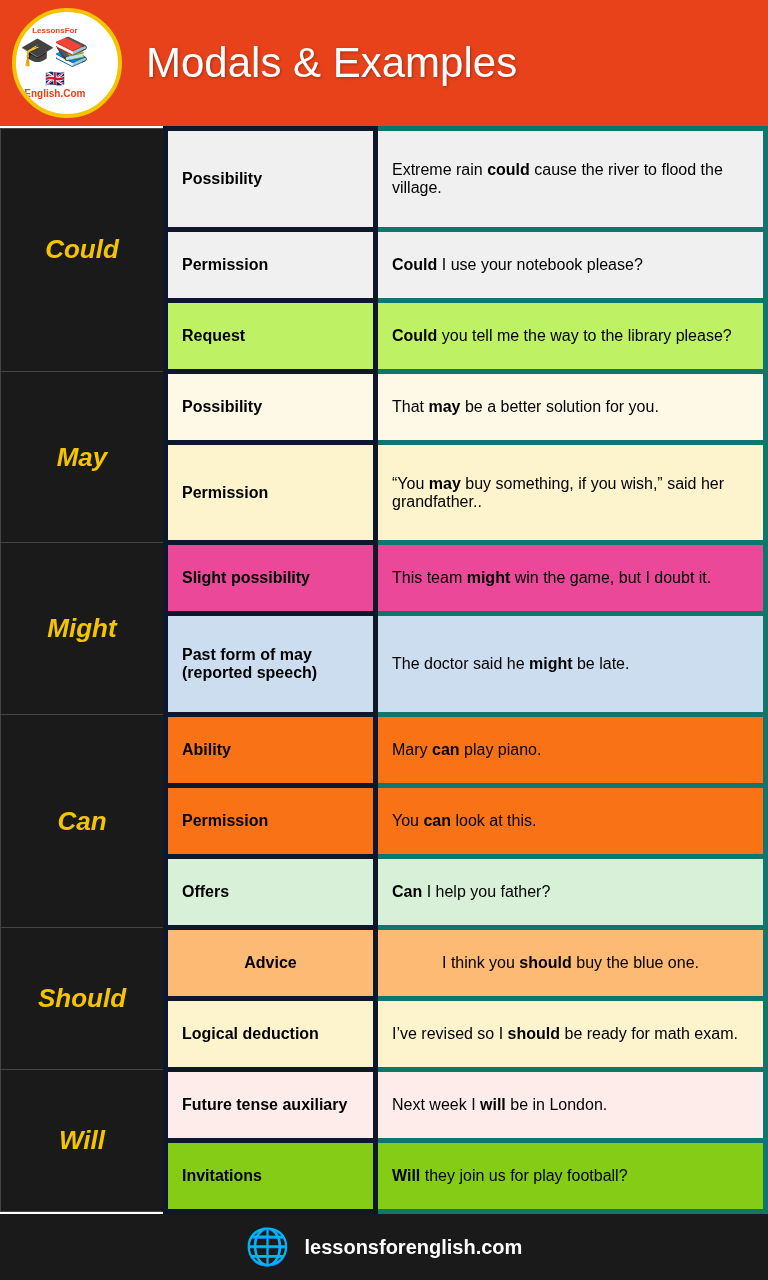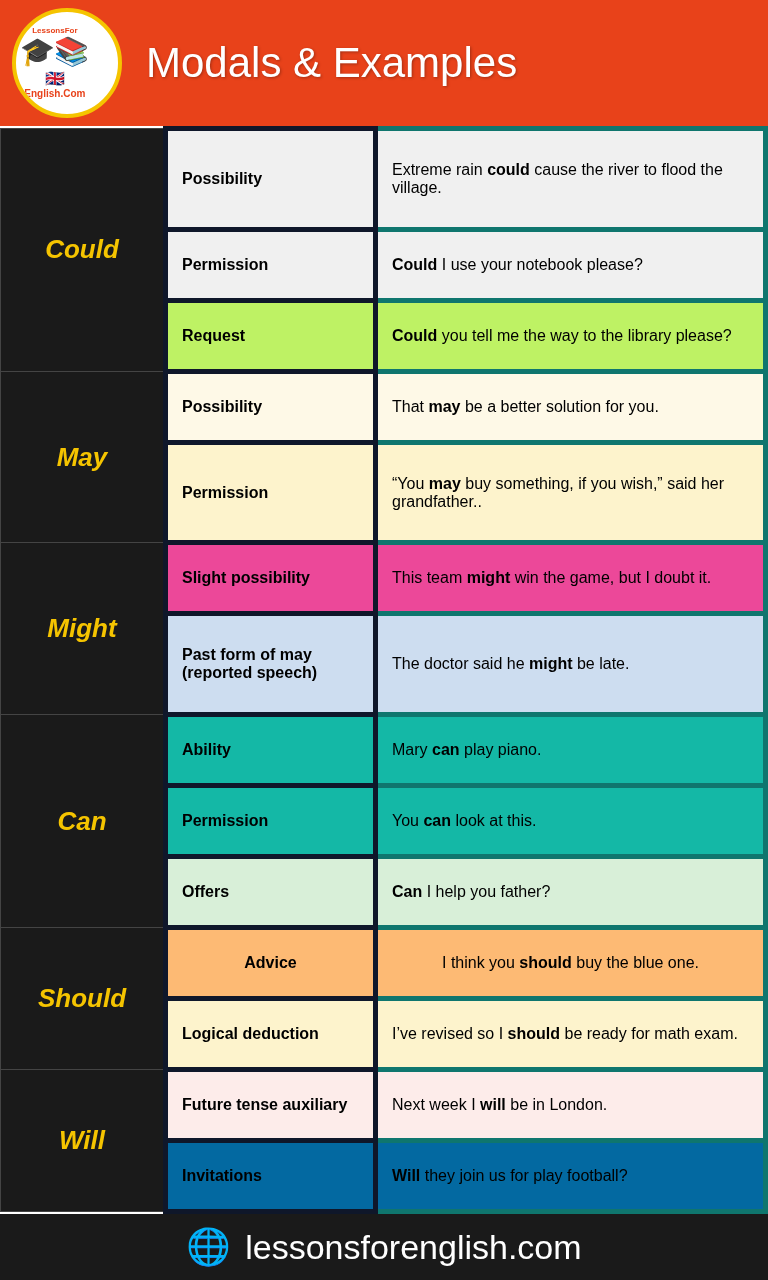--- a/index.html
+++ b/index.html
@@ -142,21 +142,21 @@
     .might-row .example-cell {
       background: #ec4899;
     }
     .might-row-alt .usage-cell,
     .might-row-alt .example-cell {
       background: #cdddf0;
     }
 
     .can-row .usage-cell,
     .can-row .example-cell {
-      background: #14b8a6;
+      background: #f97316;
     }
     .can-row-alt .usage-cell,
     .can-row-alt .example-cell {
       background: #d8efd8;
     }
 
     .should-row .usage-cell,
     .should-row .example-cell {
       background: #fdba74;
       text-align: center;
@@ -165,41 +165,41 @@
     .should-row-alt .example-cell {
       background: #fdf3cc;
     }
 
     .will-row .usage-cell,
     .will-row .example-cell {
       background: #fdecea;
     }
     .will-row-alt .usage-cell,
     .will-row-alt .example-cell {
-      background: #0369a1;
+      background: #84cc16;
     }
 
     
     .footer {
       background: #1a1a1a;
       display: flex;
       align-items: center;
       justify-content: center;
       padding: 12px 20px;
       gap: 14px;
       min-height: 60px;
     }
     .footer-globe {
       font-size: 36px;
       color: #e8421a;
     }
     .footer-text {
       color: #fff;
-      font-size: 34px;
-      font-weight: normal;
+      font-size: 20px;
+      font-weight: bold;
     }
   </style>
 </head>
 <body>
 
 <div class="header">
   <div class="logo-circle">
     <div class="logo-inner">
       <span class="logo-arc-top">LessonsFor</span>
       <span class="logo-books">🎓📚</span>

